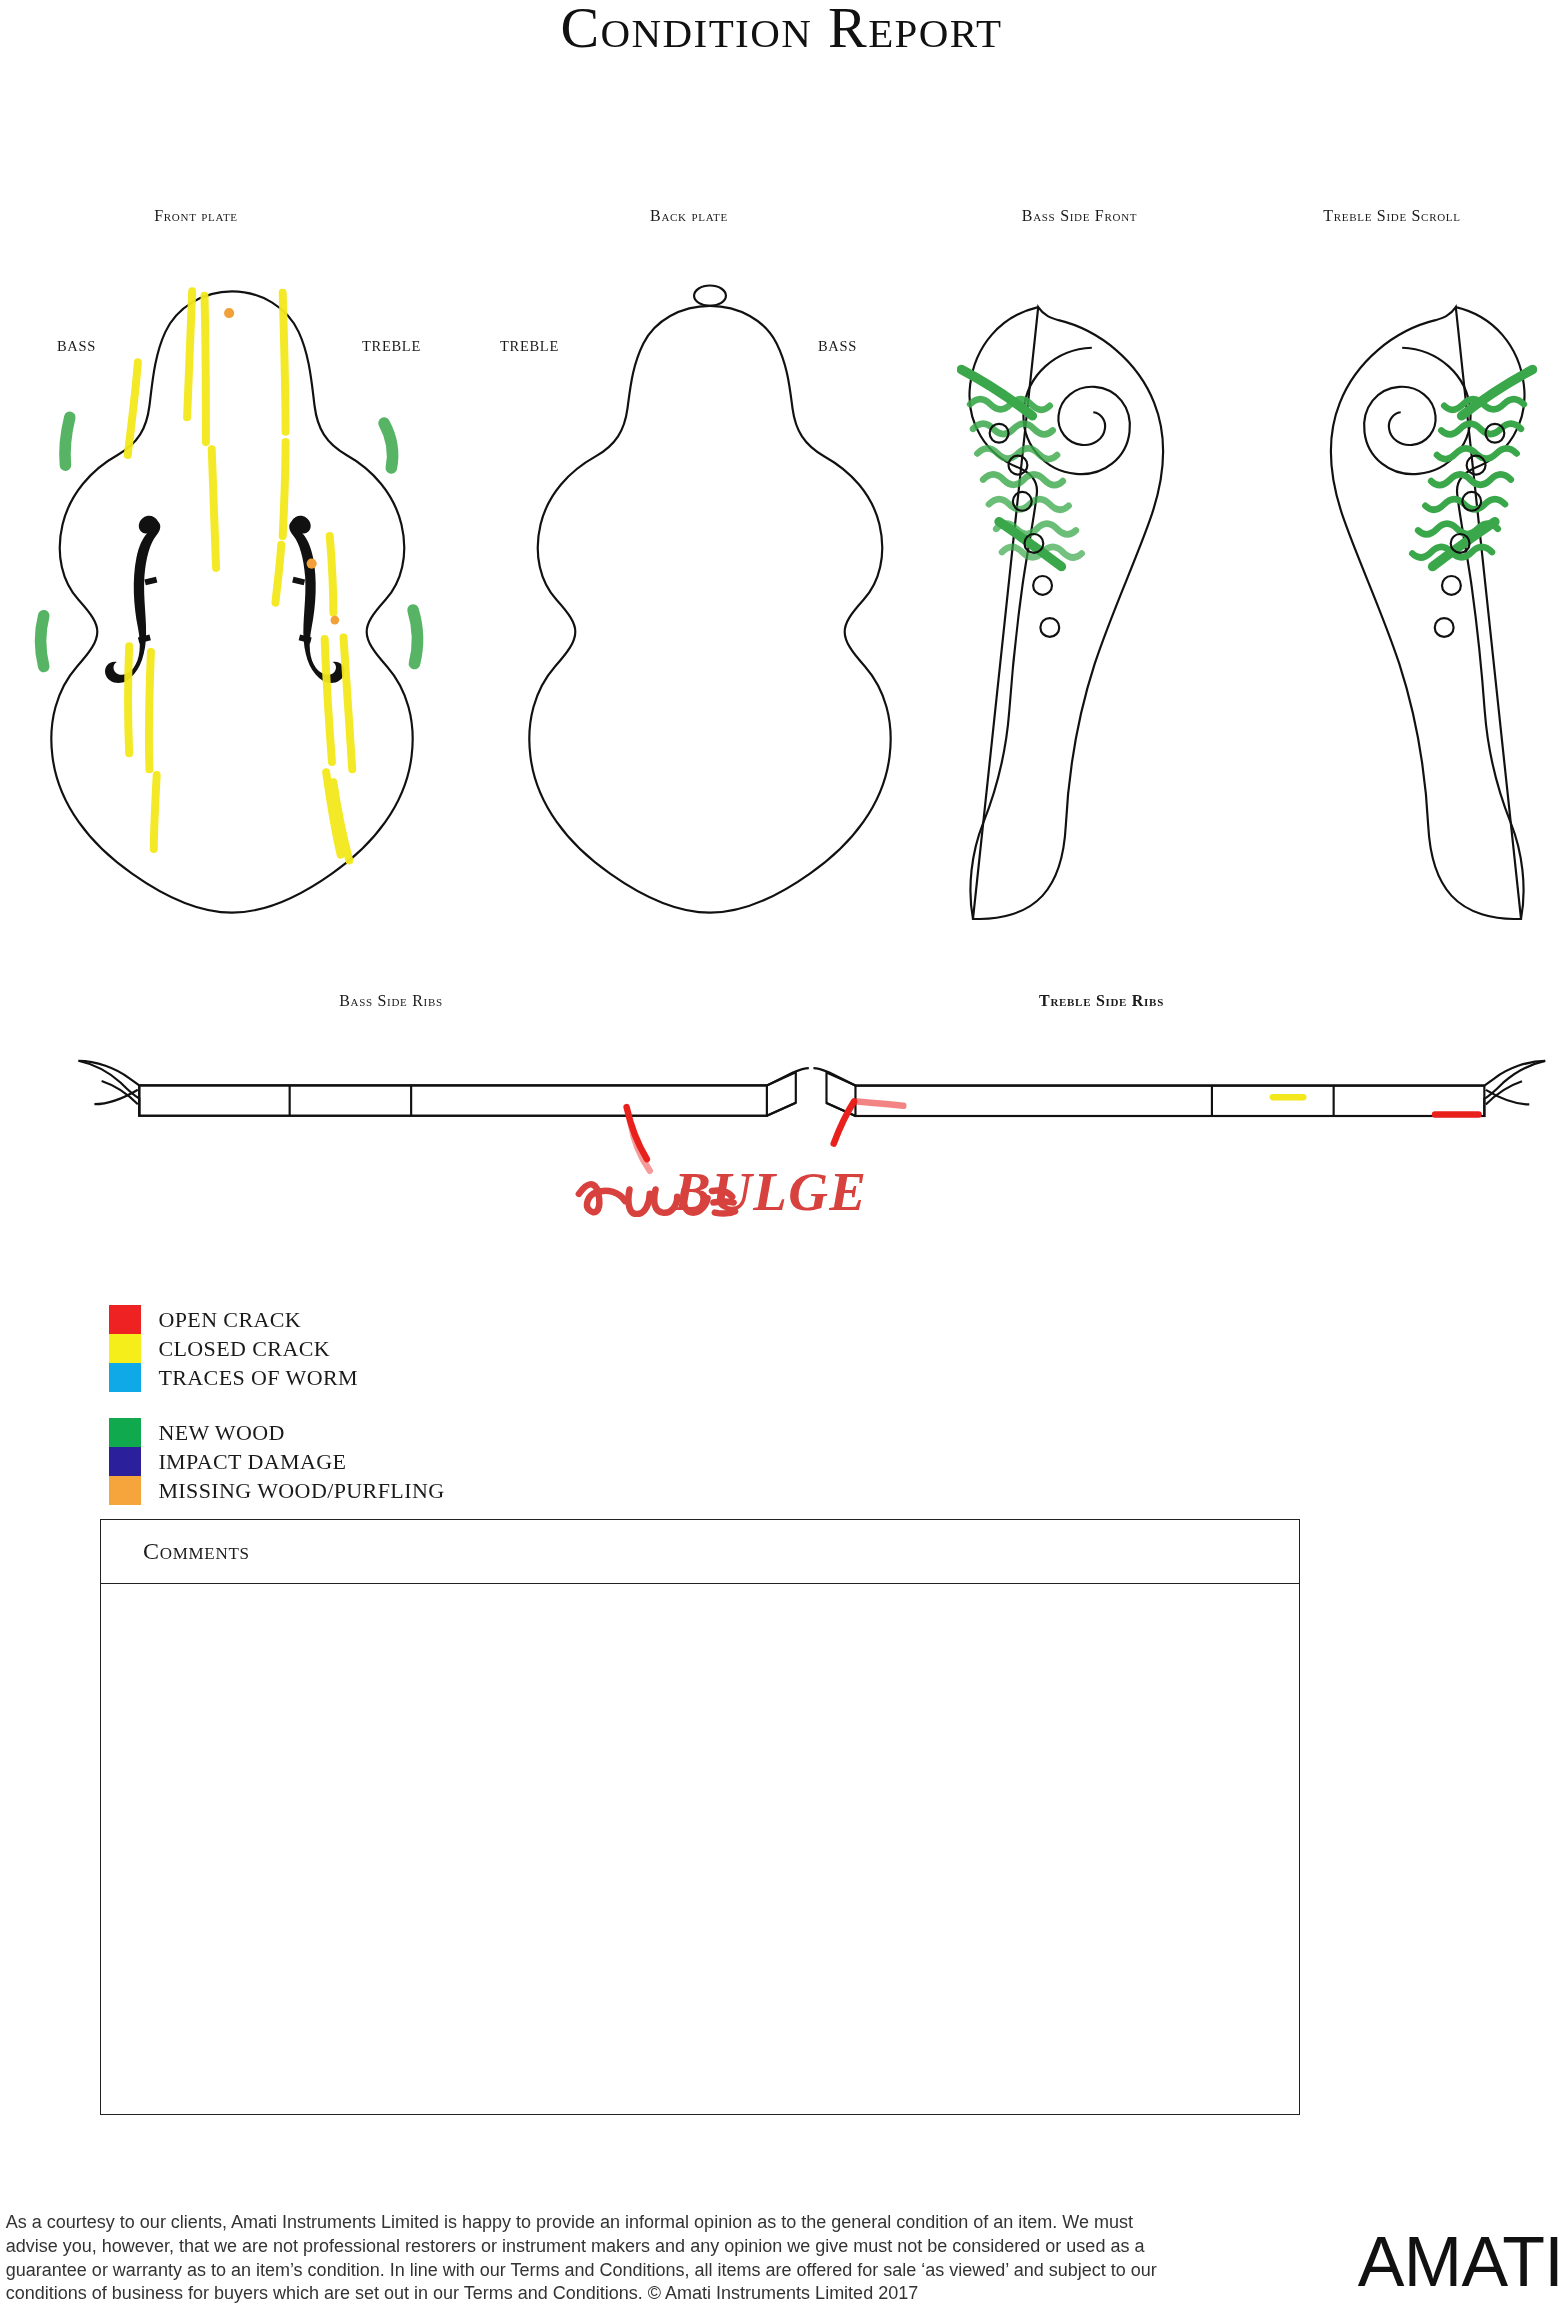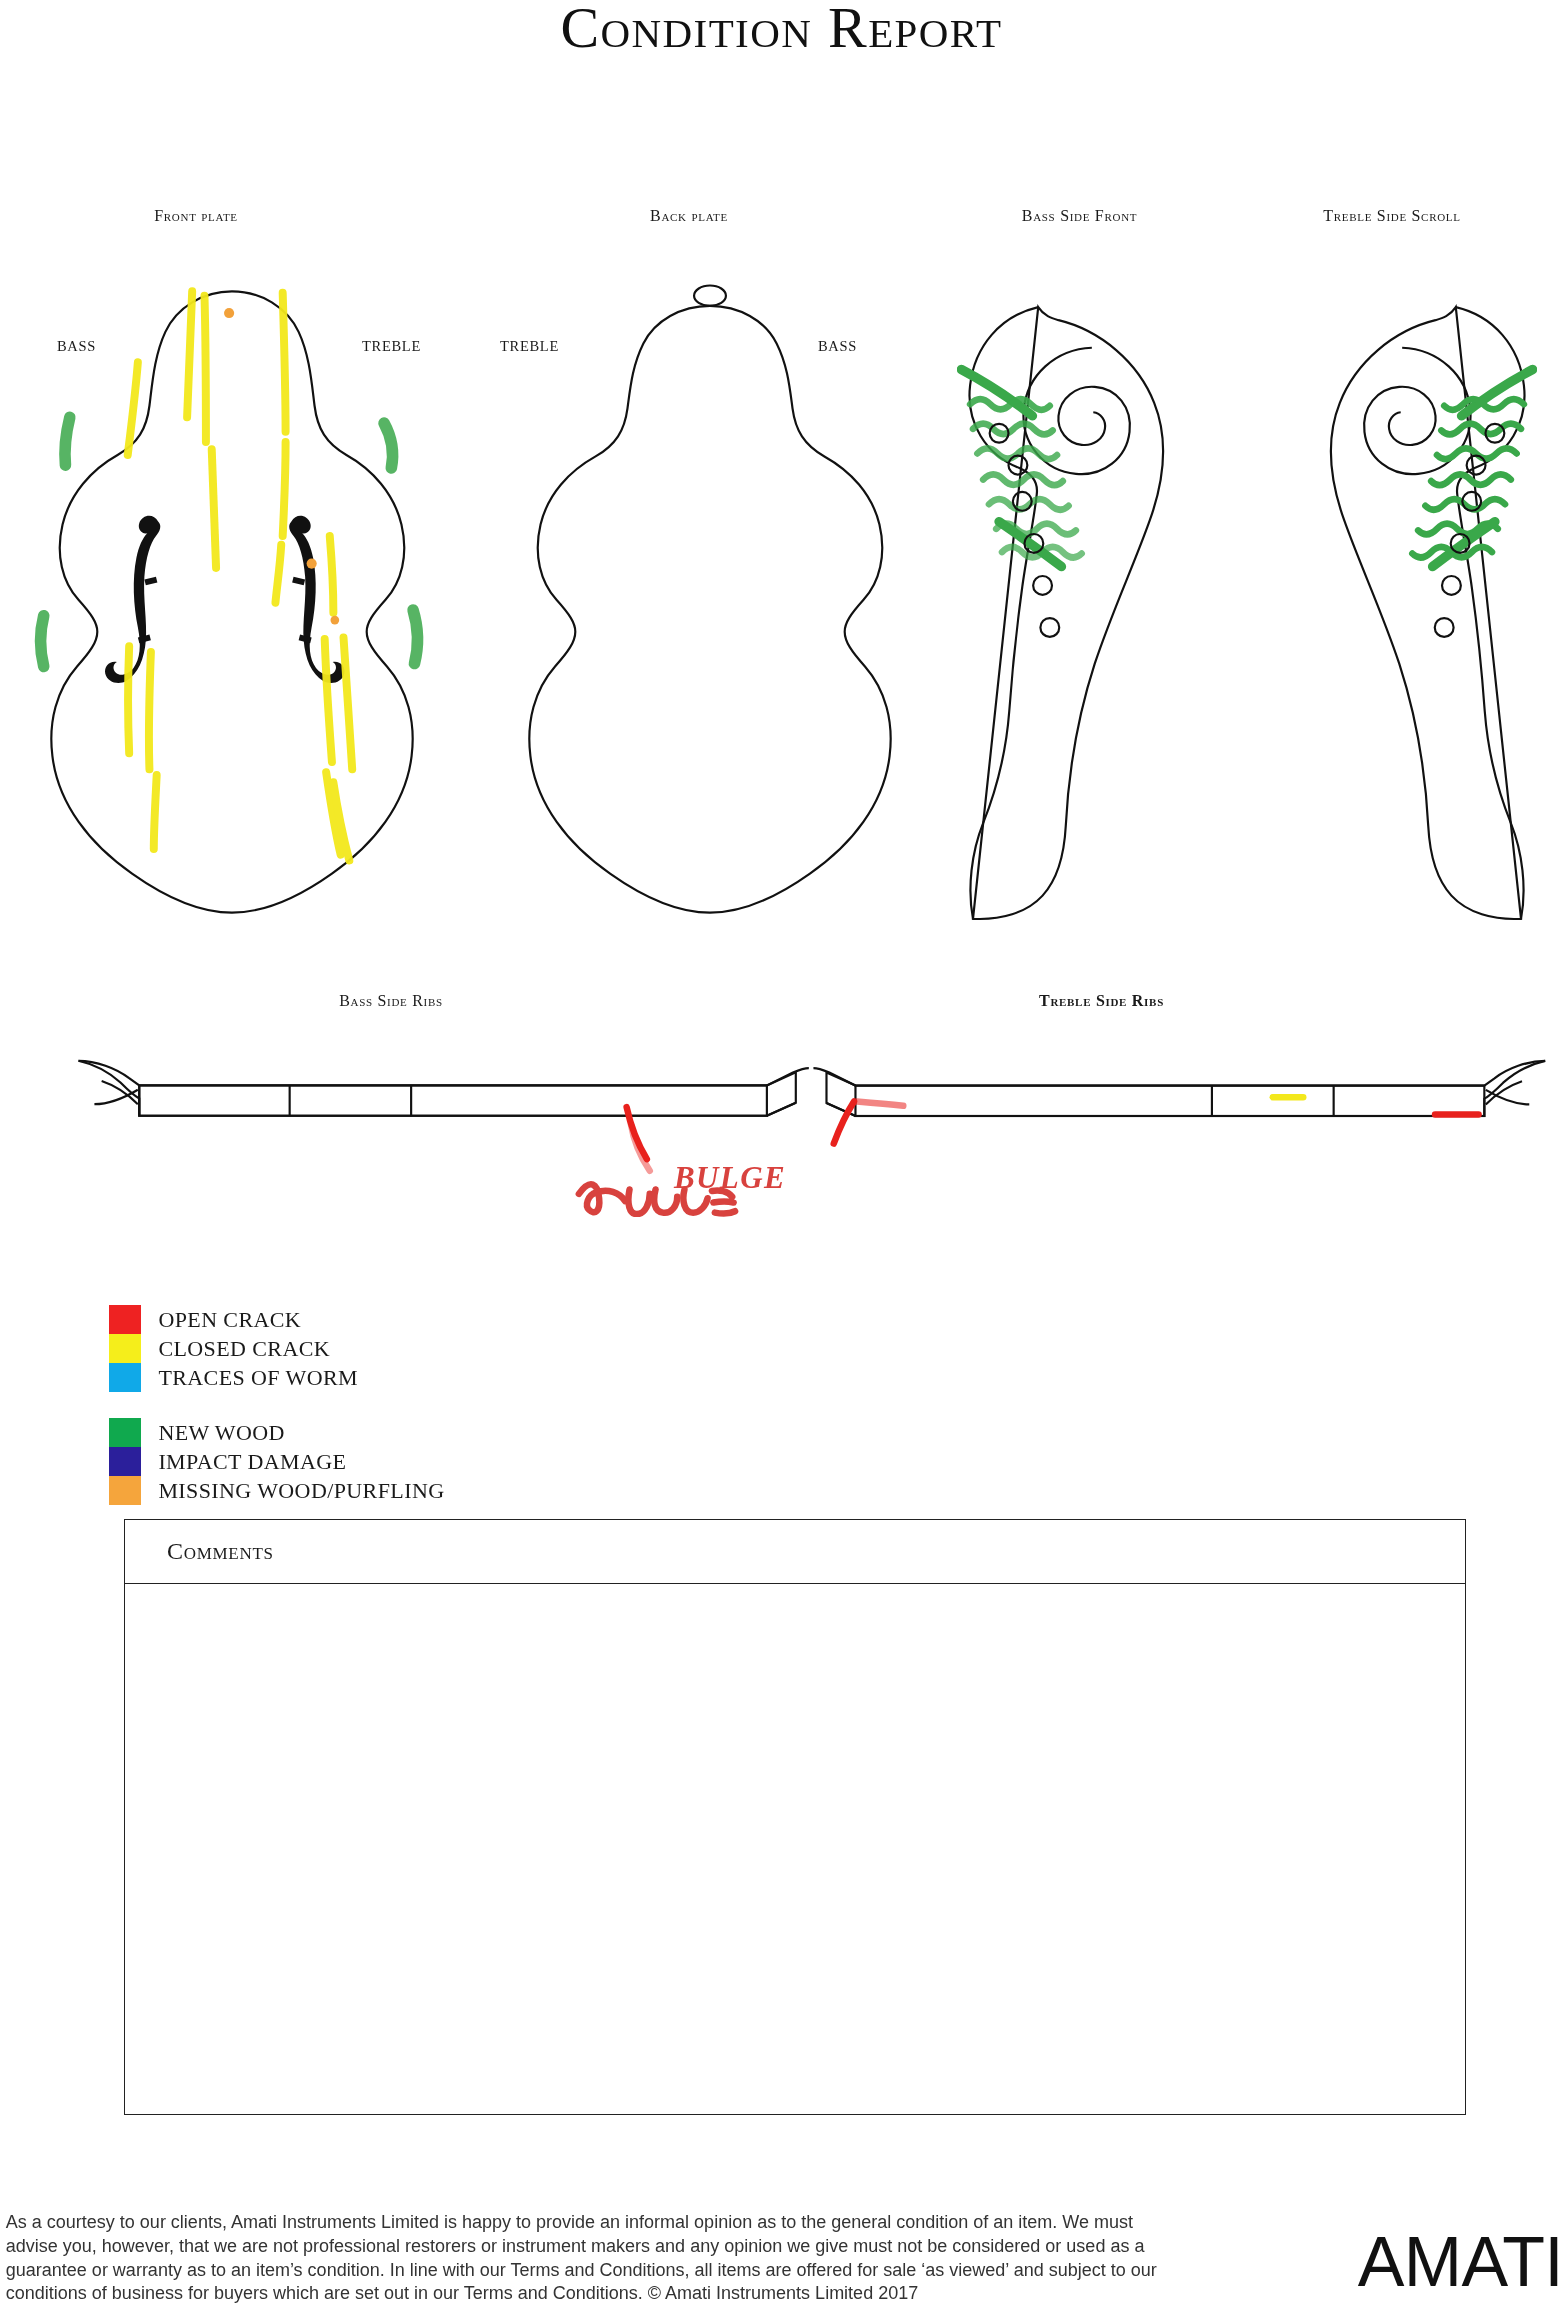--- a/index.html
+++ b/index.html
@@ -90,23 +90,23 @@
     font-variant: small-caps;
     font-size: 22px;
     letter-spacing: 0.4px;
     color: #1a1a1a;
     white-space: nowrap;
   }
 
   
   .comments-box {
     position: absolute;
-    left: 124px;
+    left: 100px;
     top: 1519px;
-    width: 1342px;
+    width: 1200px;
     height: 596px;
     border: 1.4px solid #222;
     box-sizing: border-box;
   }
   .comments-head {
     height: 64px;
     border-bottom: 1.4px solid #222;
     box-sizing: border-box;
     display: flex;
     align-items: center;
@@ -353,21 +353,21 @@
     <g stroke="#e8211d" stroke-width="9" fill="none" stroke-linecap="round">
       <path d="M58 100 C44 122 36 142 30 158"></path>
       <path d="M62 100 C86 102 108 104 126 106" opacity="0.55"></path>
       <path d="M860 118 L920 118"></path>
     </g>
     <g stroke="#f3e81c" stroke-width="9" stroke-linecap="round">
       <path d="M636 94 L678 94"></path>
     </g>
   </svg>
 
-  <div class="diagram" style="left:674px; top:1160px; font-family:'Liberation Serif', serif; font-size:31px; color:#d8423e; font-style:italic; font-weight:700; letter-spacing:1.4px;">BULGE</div>
+  <div class="diagram" style="left:674px; top:1160px; font-family:'Liberation Serif', serif; font-size:55px; color:#d8423e; font-style:italic; font-weight:700; letter-spacing:1.4px;">BULGE</div>
 
   <div class="legend">
     <div class="legend-row">
       <div class="legend-item">
         <span class="swatch" style="background:#ee2222"></span>
         <span class="legend-label">OPEN CRACK</span>
       </div>
       <div class="legend-item">
         <span class="swatch" style="background:#f5ee1b"></span>
         <span class="legend-label">CLOSED CRACK</span>

